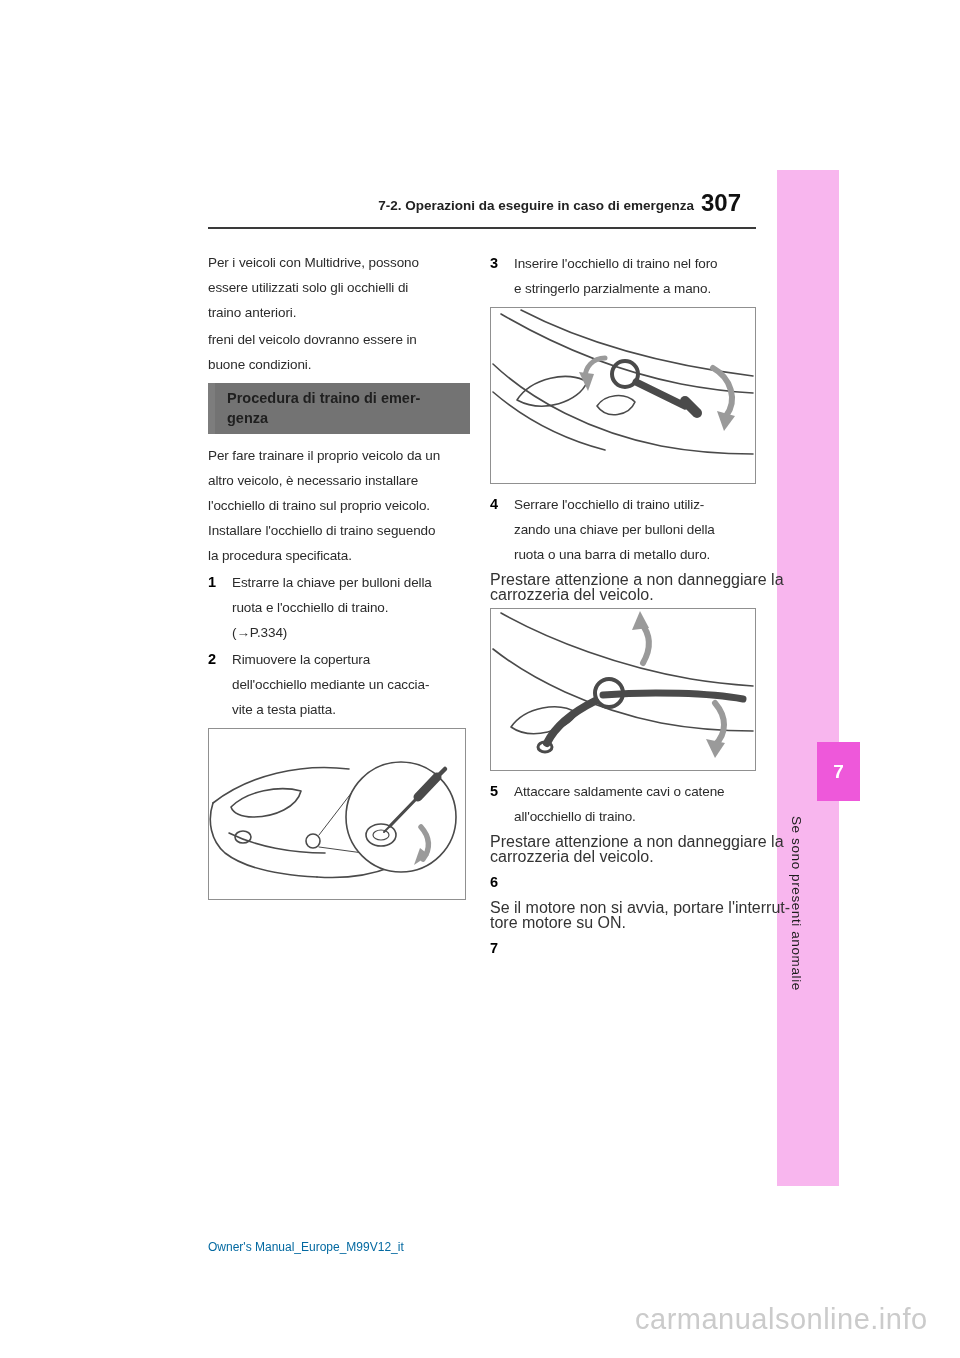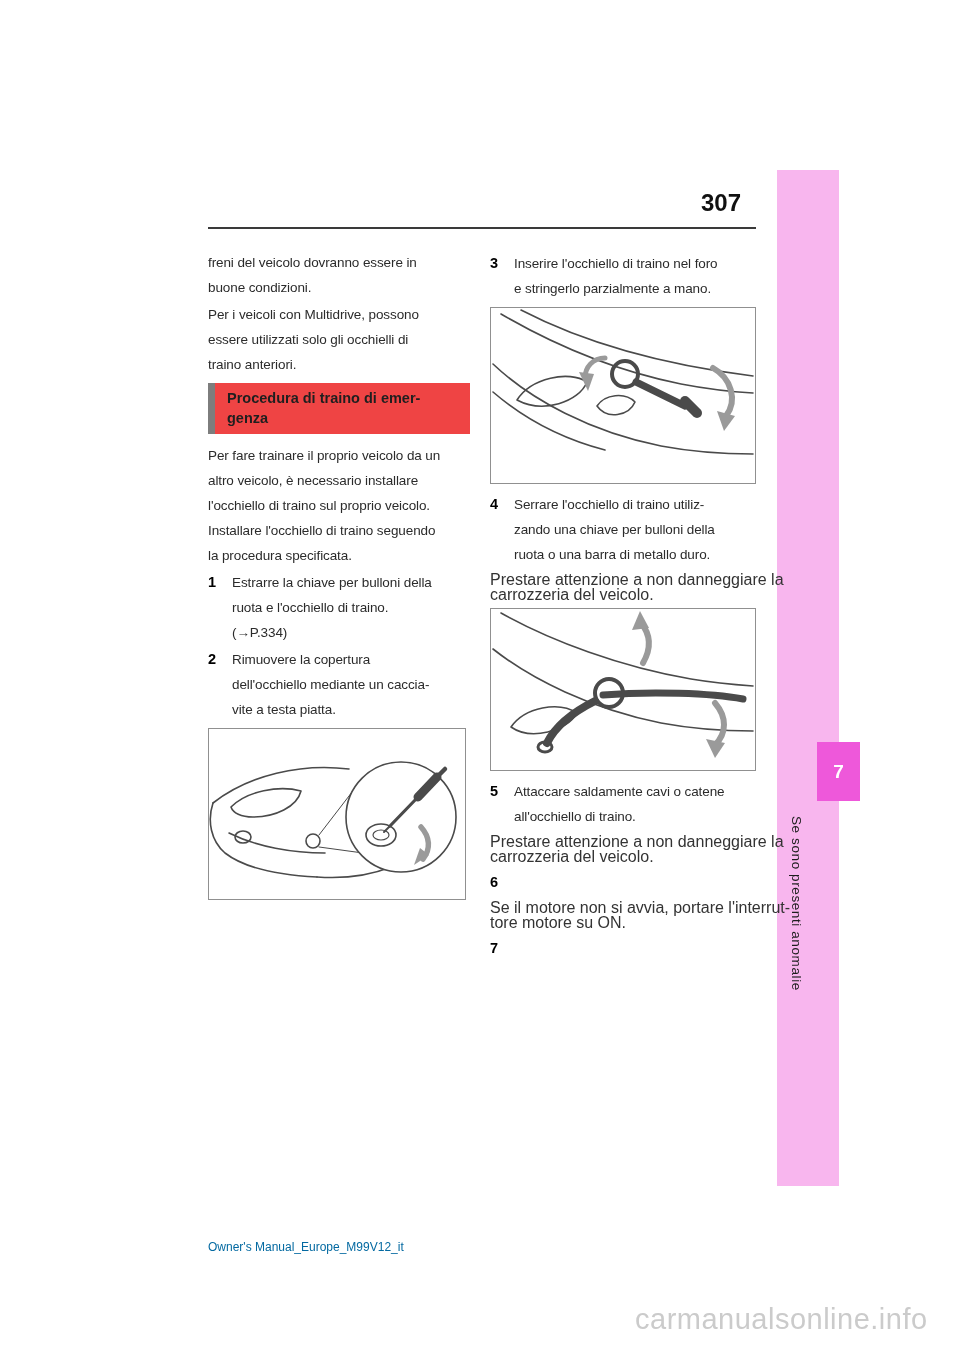--- a/index.html
+++ b/index.html
@@ -23,21 +23,21 @@
           font-weight:bold; color:#111; }
   .header-rule { position:absolute; left:208px; top:227px; width:548px; height:1.5px; background:#3a3a3a; }
 
   
   .col-left  { position:absolute; left:208px; top:250px; width:262px; }
   .col-right { position:absolute; left:490px; top:250px; width:268px; }
 
   .para { font-size:13.5px; line-height:25px; letter-spacing:-0.1px;
           white-space:pre; margin:0 0 2px 0; color:#2b2b2b; }
 
-  .callout { background:#ef4444; border-left:7px solid #7d7d7d;
+  .callout { background:#737373; border-left:7px solid #7d7d7d;
           padding:5px 8px 6px 12px; margin:6px 0 9px 0; }
   .callout-title { font-size:14.5px; font-weight:bold; line-height:20px;
           color:#1f1f1f; white-space:pre; }
 
   .step { display:flex; margin:1px 0 2px 0; }
   .step-num { flex:none; width:24px; font-weight:bold; font-size:14.5px;
           line-height:25px; color:#000; }
   .step-text { font-size:13.5px; line-height:25px; letter-spacing:-0.1px; white-space:pre; }
 
   .note { font-size:16px; line-height:15px; white-space:pre; margin:5px 0 6px 0; color:#333; }
@@ -54,30 +54,31 @@
 <body>
 
 <div class="page">
 
   <div class="band" style="background: rgb(248, 182, 238);"></div>
   <div class="tab" style="background: rgb(238, 88, 218);">
     <span>7</span>
   </div>
   <div class="side-label">Se sono presenti anomalie</div>
 
+  <div class="header-title">7-2. Operazioni da eseguire in caso di emergenza</div>
   <div class="header-num">307</div>
   <div class="header-rule"></div>
 
   <div class="col-left">
 
-    <p class="para">freni del veicolo dovranno essere in
-buone condizioni.</p>
     <p class="para">Per i veicoli con Multidrive, possono
 essere utilizzati solo gli occhielli di
 traino anteriori.</p>
+    <p class="para">freni del veicolo dovranno essere in
+buone condizioni.</p>
 
     <div class="callout">
       <div class="callout-title">Procedura di traino di emer-
 genza</div>
     </div>
 
     <p class="para">Per fare trainare il proprio veicolo da un
 altro veicolo, è necessario installare
 l'occhiello di traino sul proprio veicolo.
 Installare l'occhiello di traino seguendo

